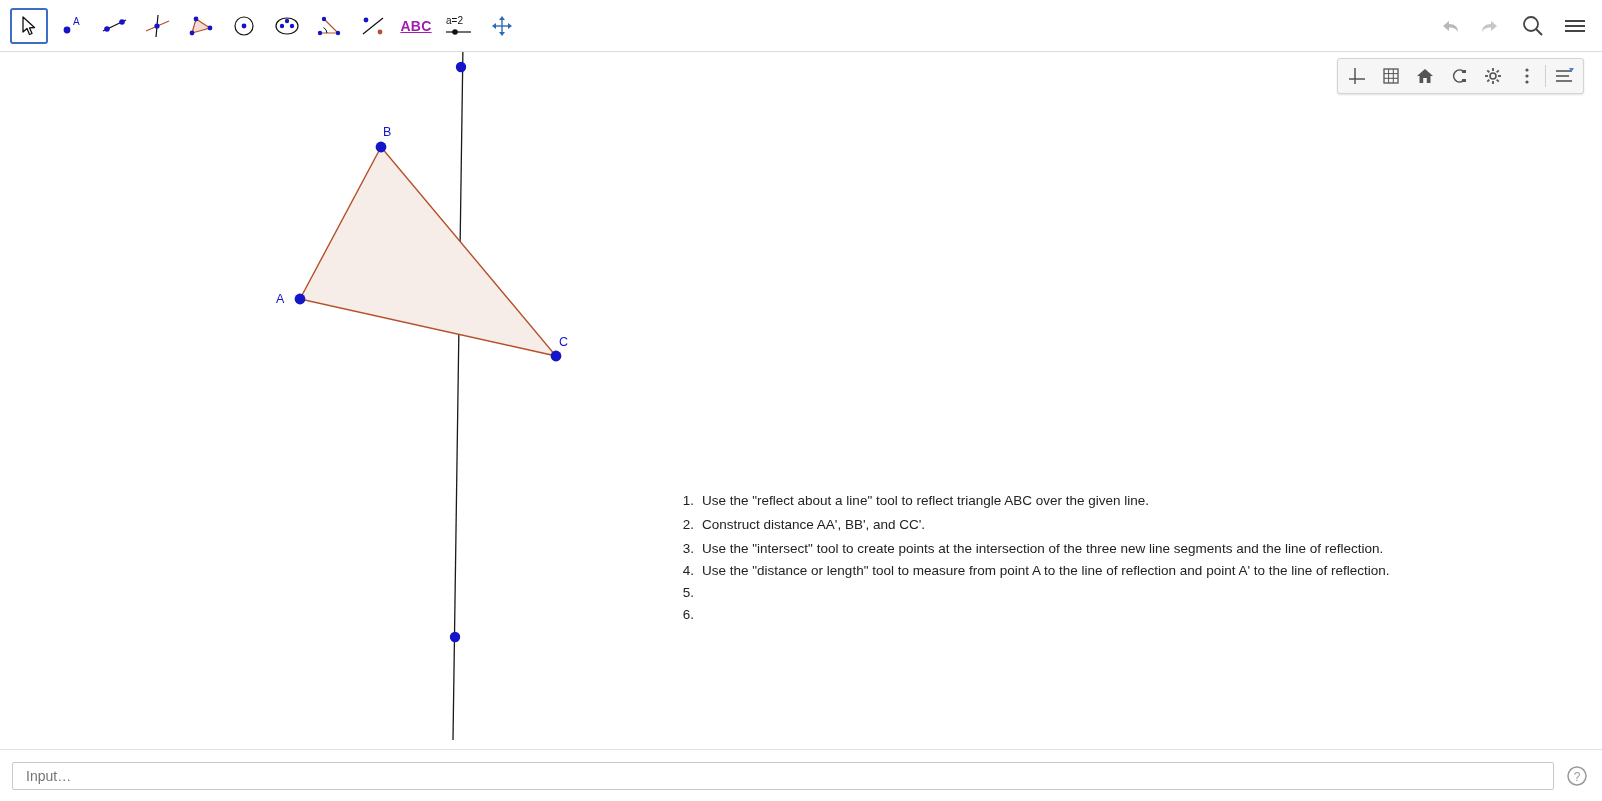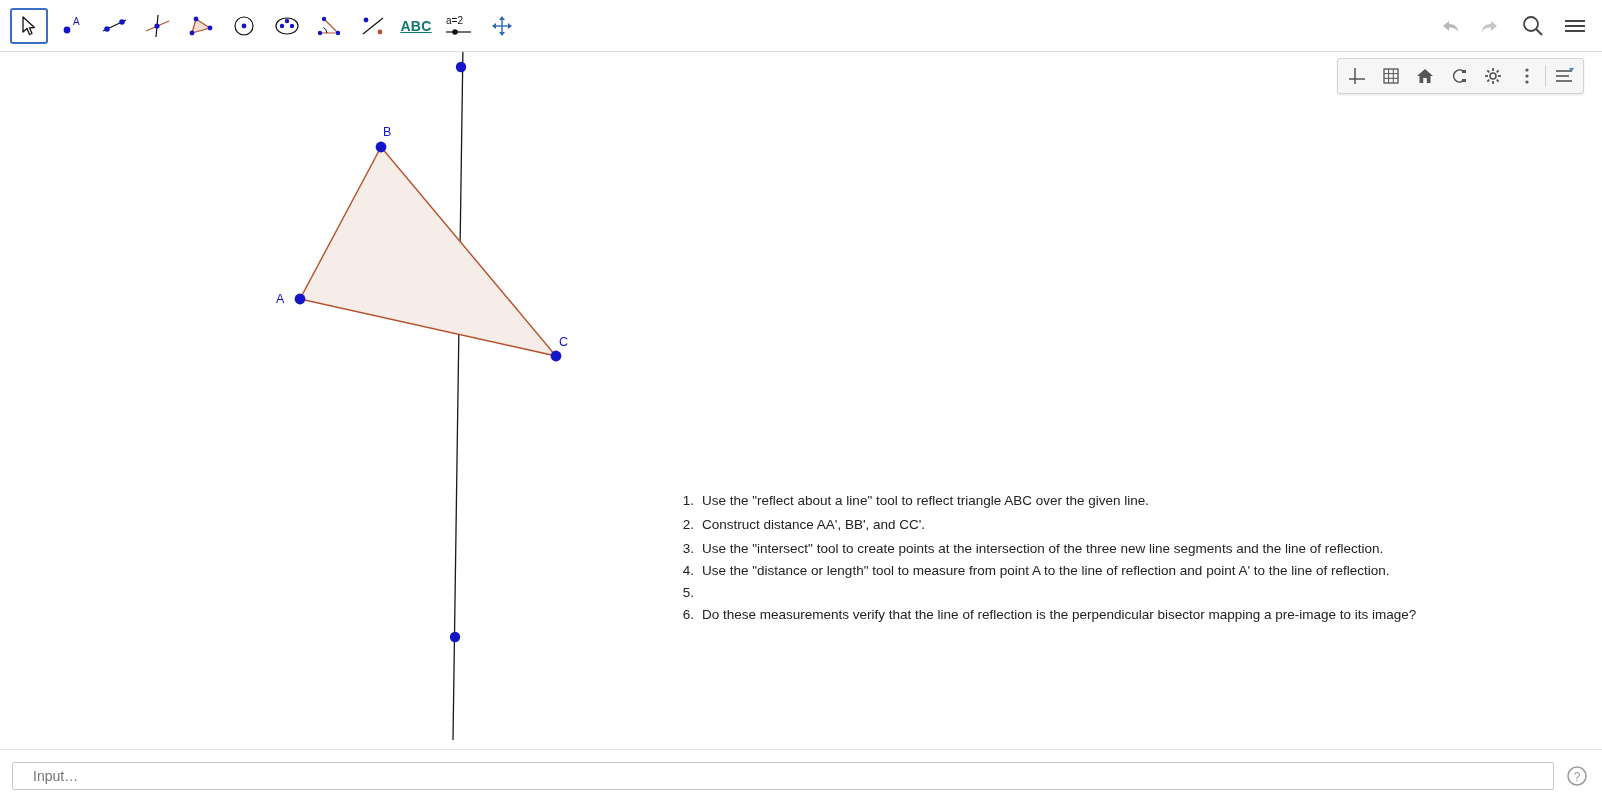--- a/index.html
+++ b/index.html
@@ -44,21 +44,21 @@
     justify-content: center;
   }
   .tool.selected {
     border: 2px solid #3b6ec4;
     border-radius: 3px;
   }
   .tool svg { display: block; }
   .tool .tool-text {
     font-size: 14px;
     font-weight: bold;
-    color: #0f766e;
+    color: #a21caf;
     letter-spacing: 0.3px;
     text-decoration: underline;
   }
 
   #toolbar-right {
     position: absolute;
     right: 12px;
     top: 0;
     height: 52px;
     display: flex;
@@ -141,21 +141,21 @@
     padding: 0 12px;
   }
   #input-field {
     flex: 1 1 auto;
     height: 28px;
     border: 1px solid #c9c9c9;
     border-radius: 2px;
     background: #ffffff;
     font-size: 14px;
     color: #8a8a8a;
-    padding: 0 20px;
+    padding: 0 13px;
     font-family: "Liberation Sans", sans-serif;
     outline: none;
   }
   #help-icon {
     width: 26px; height: 26px;
     margin-left: 10px;
     display: flex; align-items: center; justify-content: center;
     cursor: pointer;
   }
 
@@ -388,21 +388,20 @@
       </div>
       <div class="instr-row tight">
         <span class="instr-num">4.</span>
         <span>Use the "distance or length" tool to measure from point A to the line of reflection and point A' to the line of reflection.</span>
       </div>
       <div class="instr-row tight">
         <span class="instr-num">5.</span>
       </div>
       <div class="instr-row tight">
         <span class="instr-num">6.</span>
-        <span>Do these measurements verify that the line of reflection is the perpendicular bisector mapping a pre-image to its image?</span>
       </div>
     </div>
   </div>
 
   <div id="inputbar">
     <input id="input-field" type="text" placeholder="Input…" style="">
     <div id="help-icon" title="Help">
       <svg width="22" height="22" viewBox="0 0 22 22">
         <circle cx="11" cy="11" r="9" fill="none" stroke="#9a9a9a" stroke-width="1.5"></circle>
         <text x="11" y="15.5" font-size="12" text-anchor="middle" font-family="Liberation Sans, sans-serif" fill="#9a9a9a">?</text>

